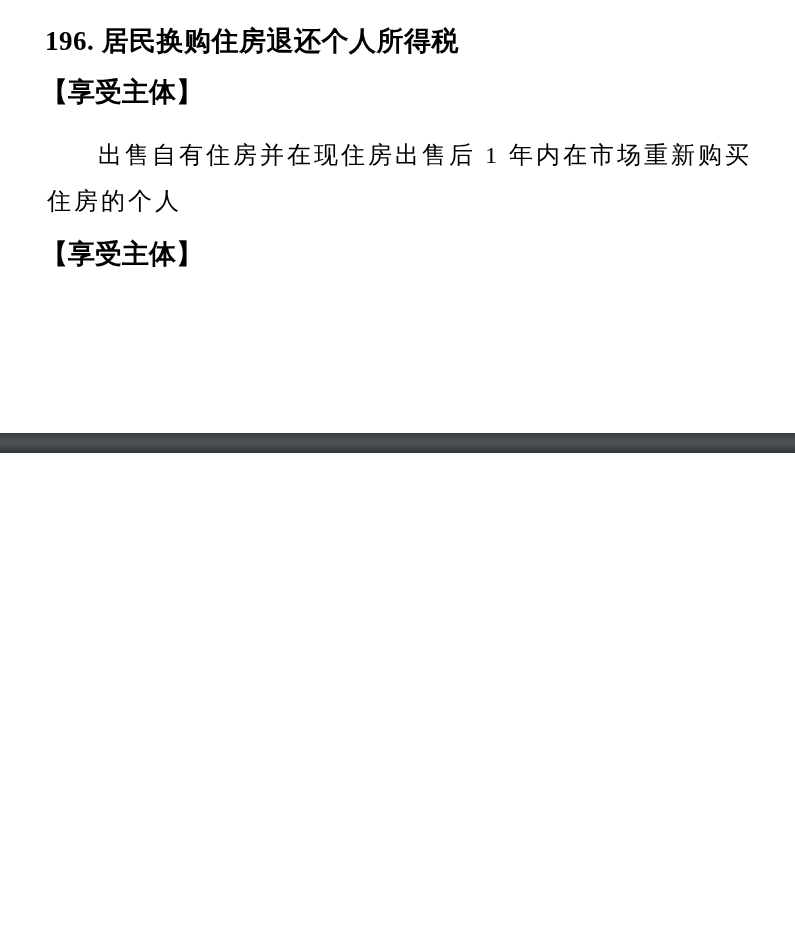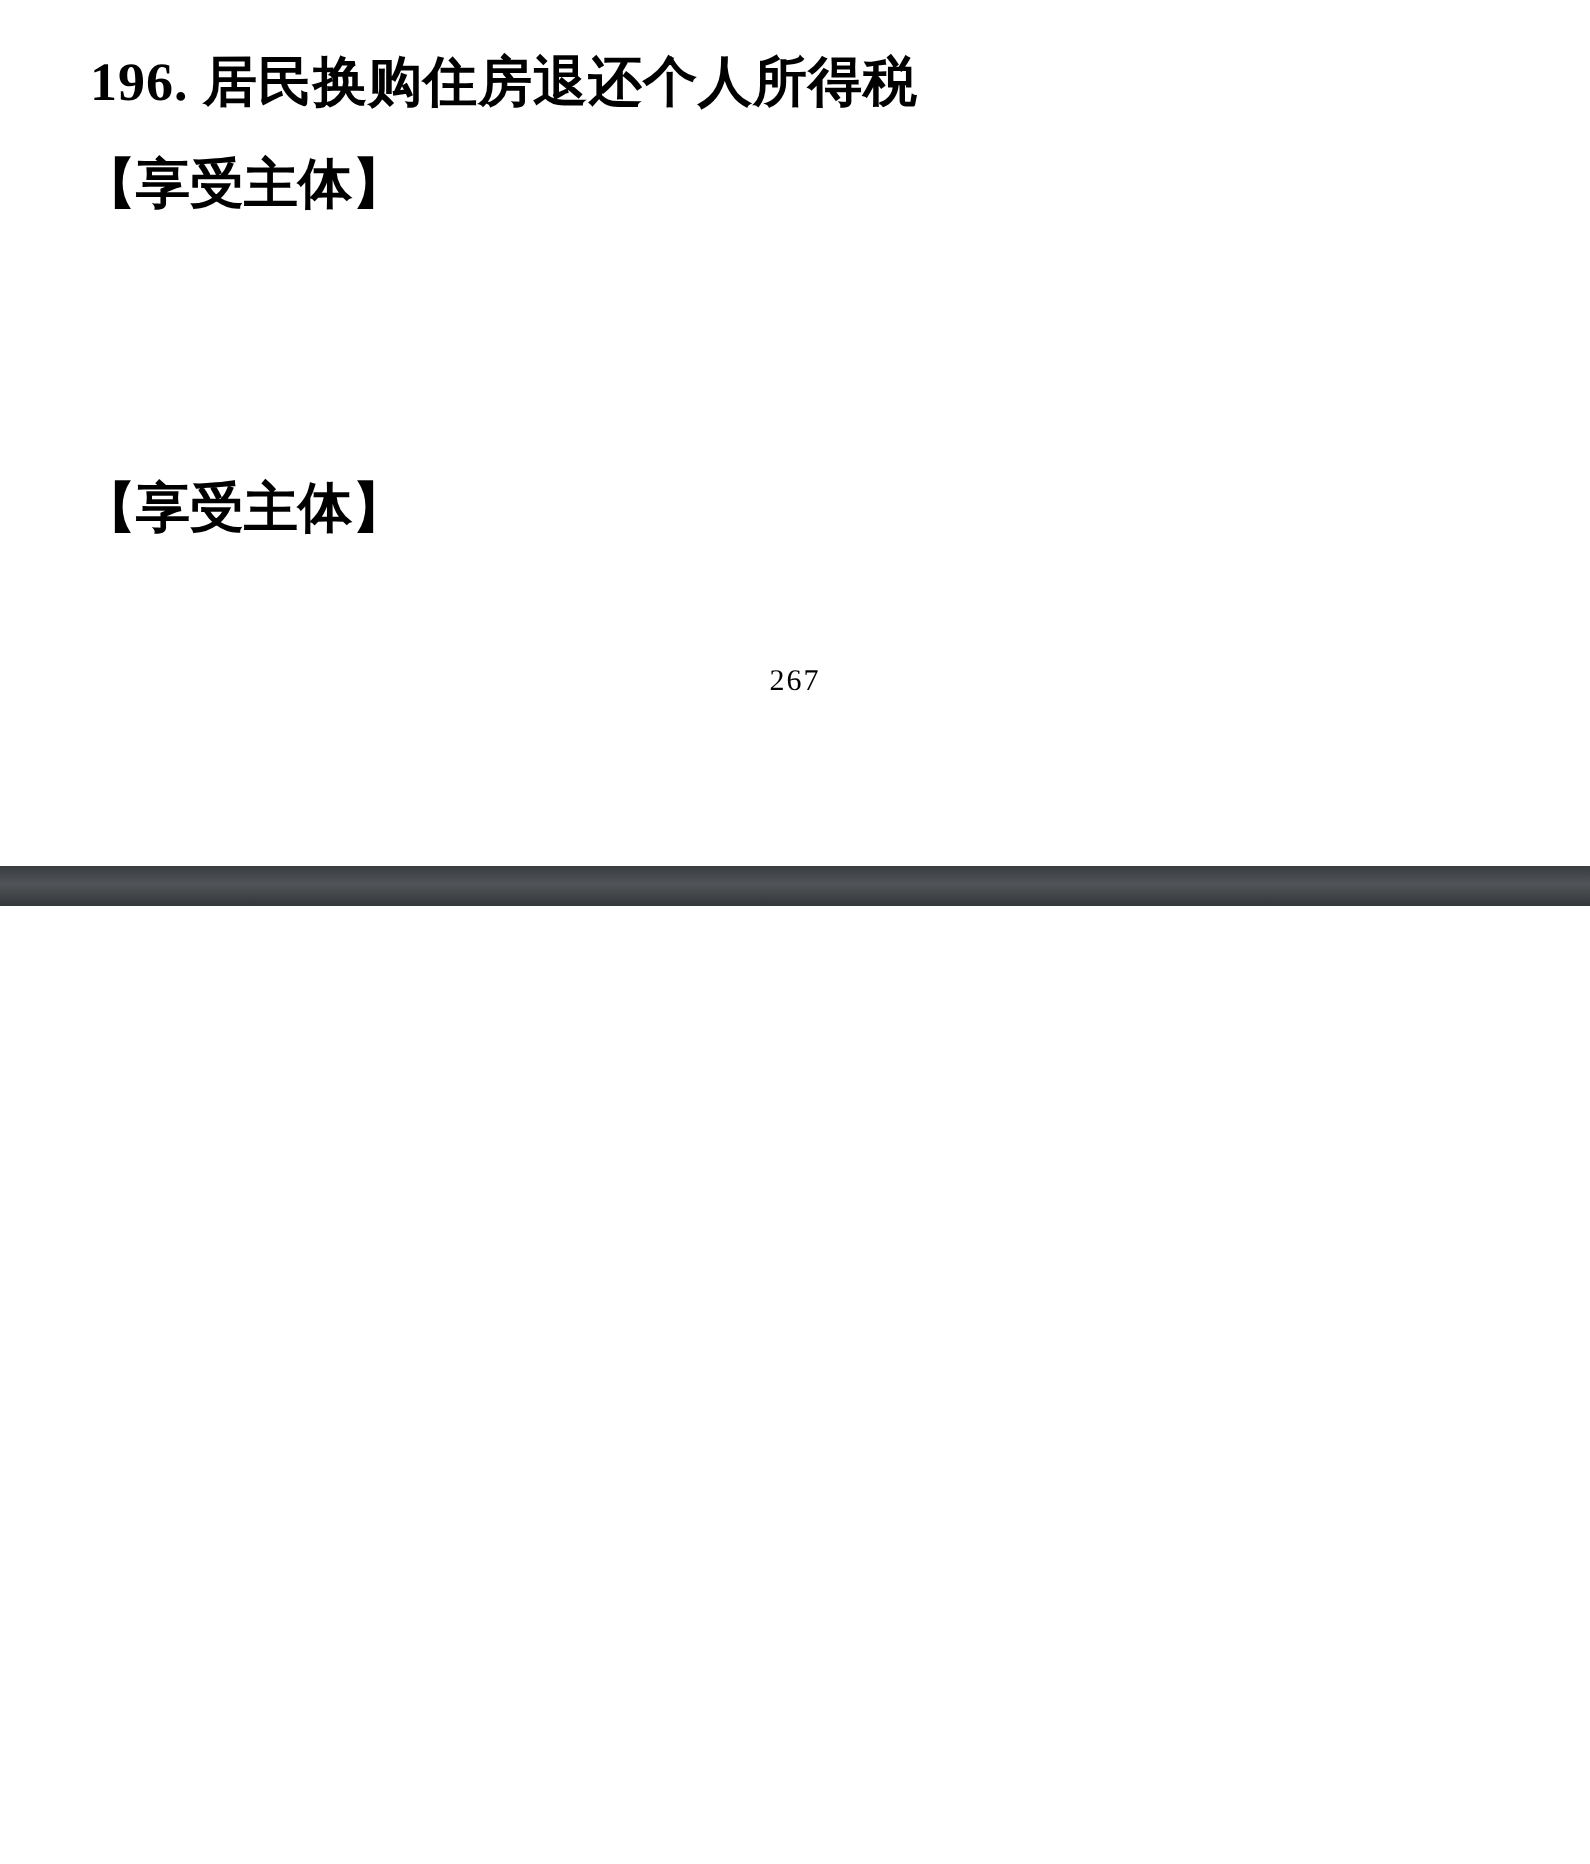--- a/index.html
+++ b/index.html
@@ -90,24 +90,24 @@
 </head>
 <body>
 
 <div class="stage">
 
   <div class="page page-top">
     <h1 class="article-title">196. 居民换购住房退还个人所得税</h1>
 
     <div class="section-header s1">【享受主体】</div>
 
+    <p class="par par-top">出售自有住房并在现住房出售后 1 年内在市场重新购买住房的个人</p>
 
     <div class="section-header s2">【享受主体】</div>
 
-    <div class="page-number">267</div>
   </div>
 
   <div class="separator"></div>
   <div class="separator-fade"></div>
 
   <div class="page page-bottom">
     
   </div>
 
 </div>

